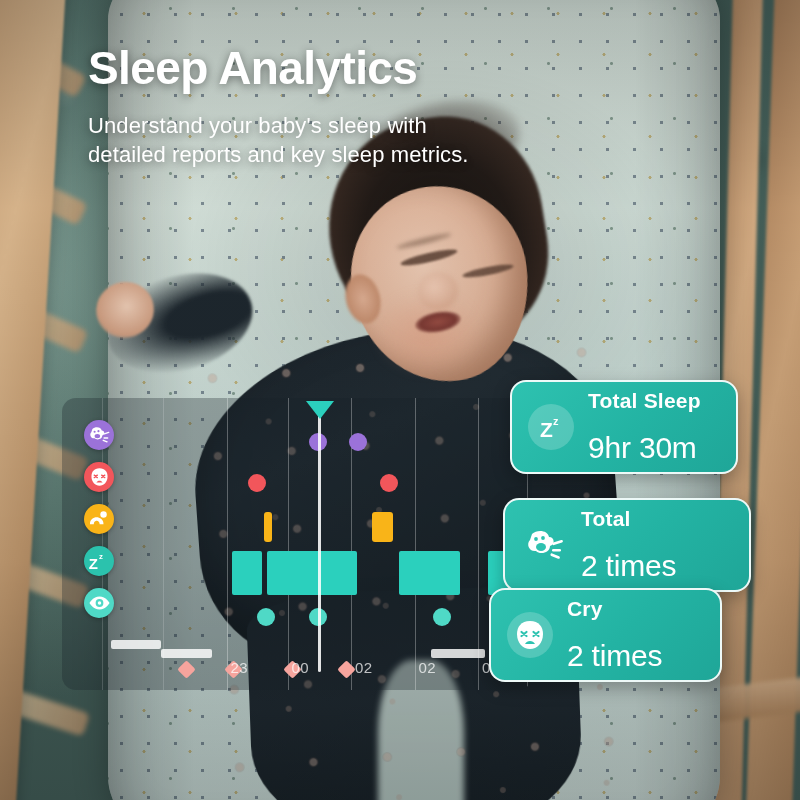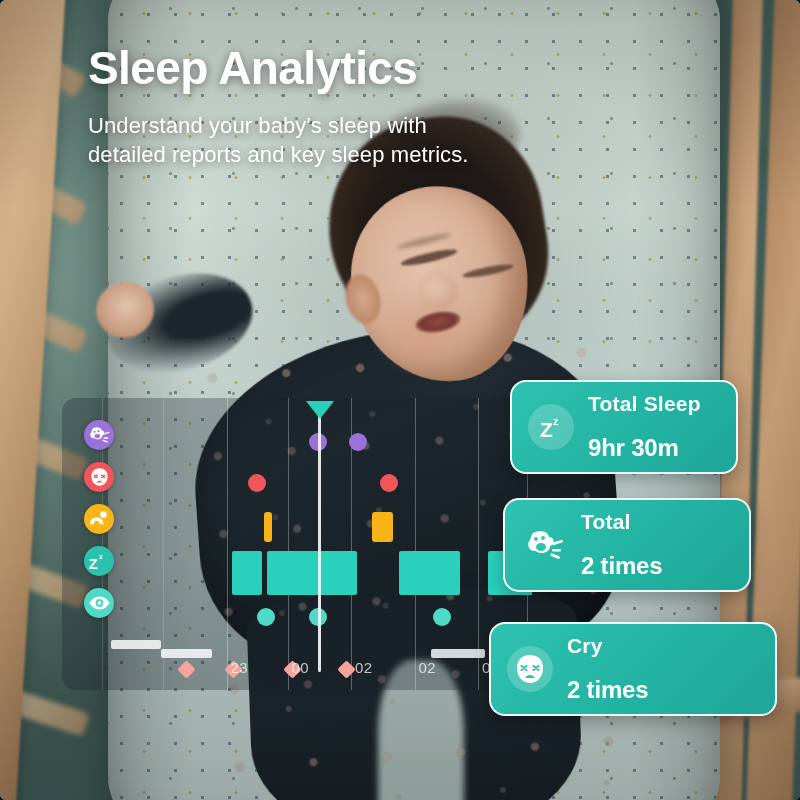--- a/index.html
+++ b/index.html
@@ -5,21 +5,21 @@
 <style>
   * { box-sizing: border-box; margin: 0; padding: 0; }
   html, body {
     width: 800px; height: 800px;
     overflow: hidden;
     font-family: "Liberation Sans", sans-serif;
     background: #0e1518;
   }
 
   
-  #stage { position: relative; width: 800px; height: 800px; overflow: hidden; border-radius: 6px; }
+  #stage { position: relative; width: 800px; height: 800px; overflow: hidden; }
 
   .photo { position: absolute; inset: 0; }
 
   
   .room {
     position: absolute; inset: 0;
     background:
       radial-gradient(ellipse 320px 420px at 30px 280px, #7e9d93 0%, #5e7d74 55%, #46615a 100%),
       linear-gradient(110deg, #5f817a 0%, #6d8f85 38%, #8aa79d 70%, #7e9a91 100%);
   }
@@ -295,25 +295,25 @@
     width: 46px; height: 46px; flex: 0 0 46px;
     margin-right: 14px;
     display: flex; align-items: center; justify-content: center;
   }
   .card-icon.circled {
     border-radius: 50%;
     background: rgba(255,255,255,.20);
   }
   .card-txt { line-height: 1.05; }
   .card-label { font-size: 21px; font-weight: 700; letter-spacing: .2px; }
-  .card-value { font-size: 24px; font-weight: 700; margin-top: 20px; letter-spacing: -.2px; }
+  .card-value { font-size: 30px; font-weight: 400; margin-top: 20px; letter-spacing: -.2px; }
 
   #card-sleep { left: 510px; top: 380px; width: 228px; height: 94px; }
   #card-cough { left: 503px; top: 498px; width: 248px; height: 94px; }
-  #card-cry   { left: 489px; top: 622px; width: 288px; height: 94px; }
+  #card-cry   { left: 489px; top: 588px; width: 233px; height: 94px; }
 </style>
 </head>
 <body>
 
 <div id="stage">
 
   <div class="photo">
     <div class="room"></div>
     <div class="room-noise"></div>
 

